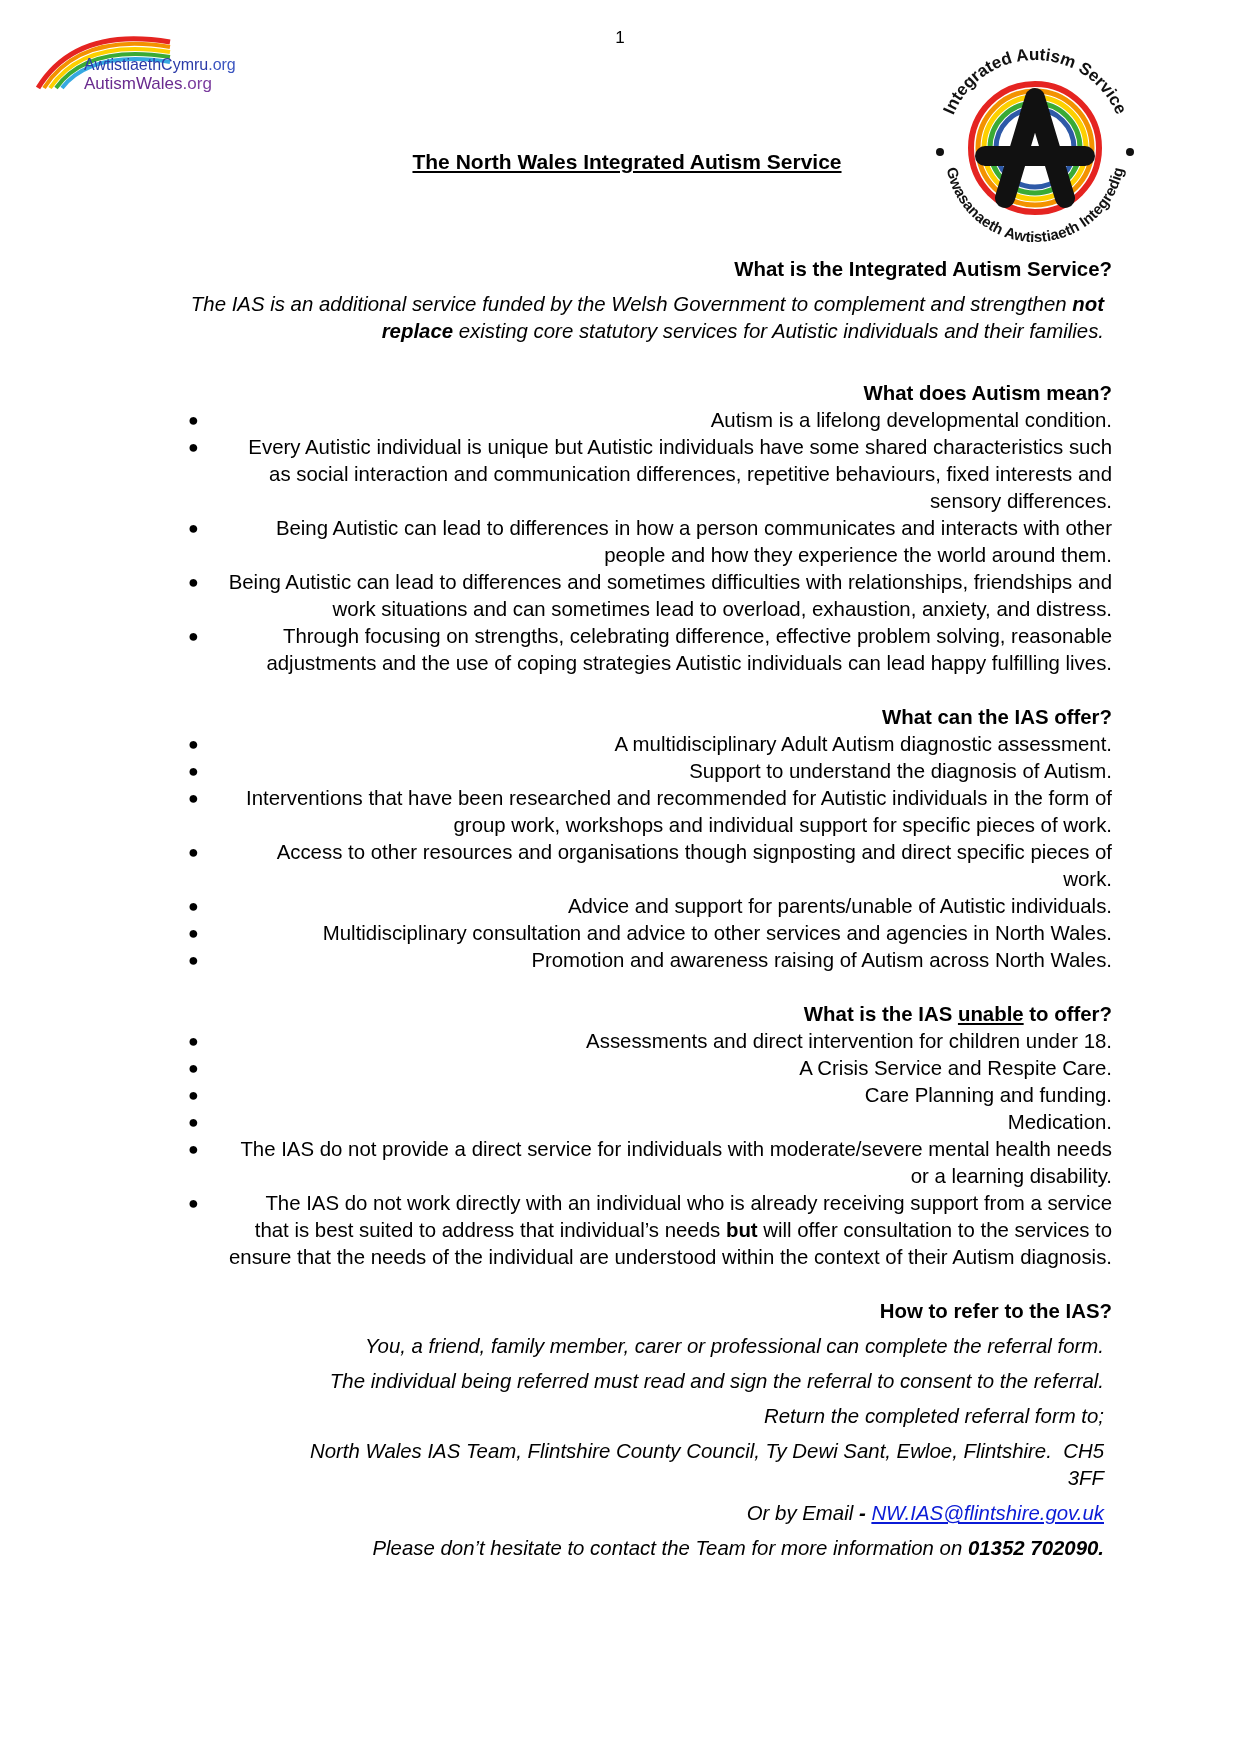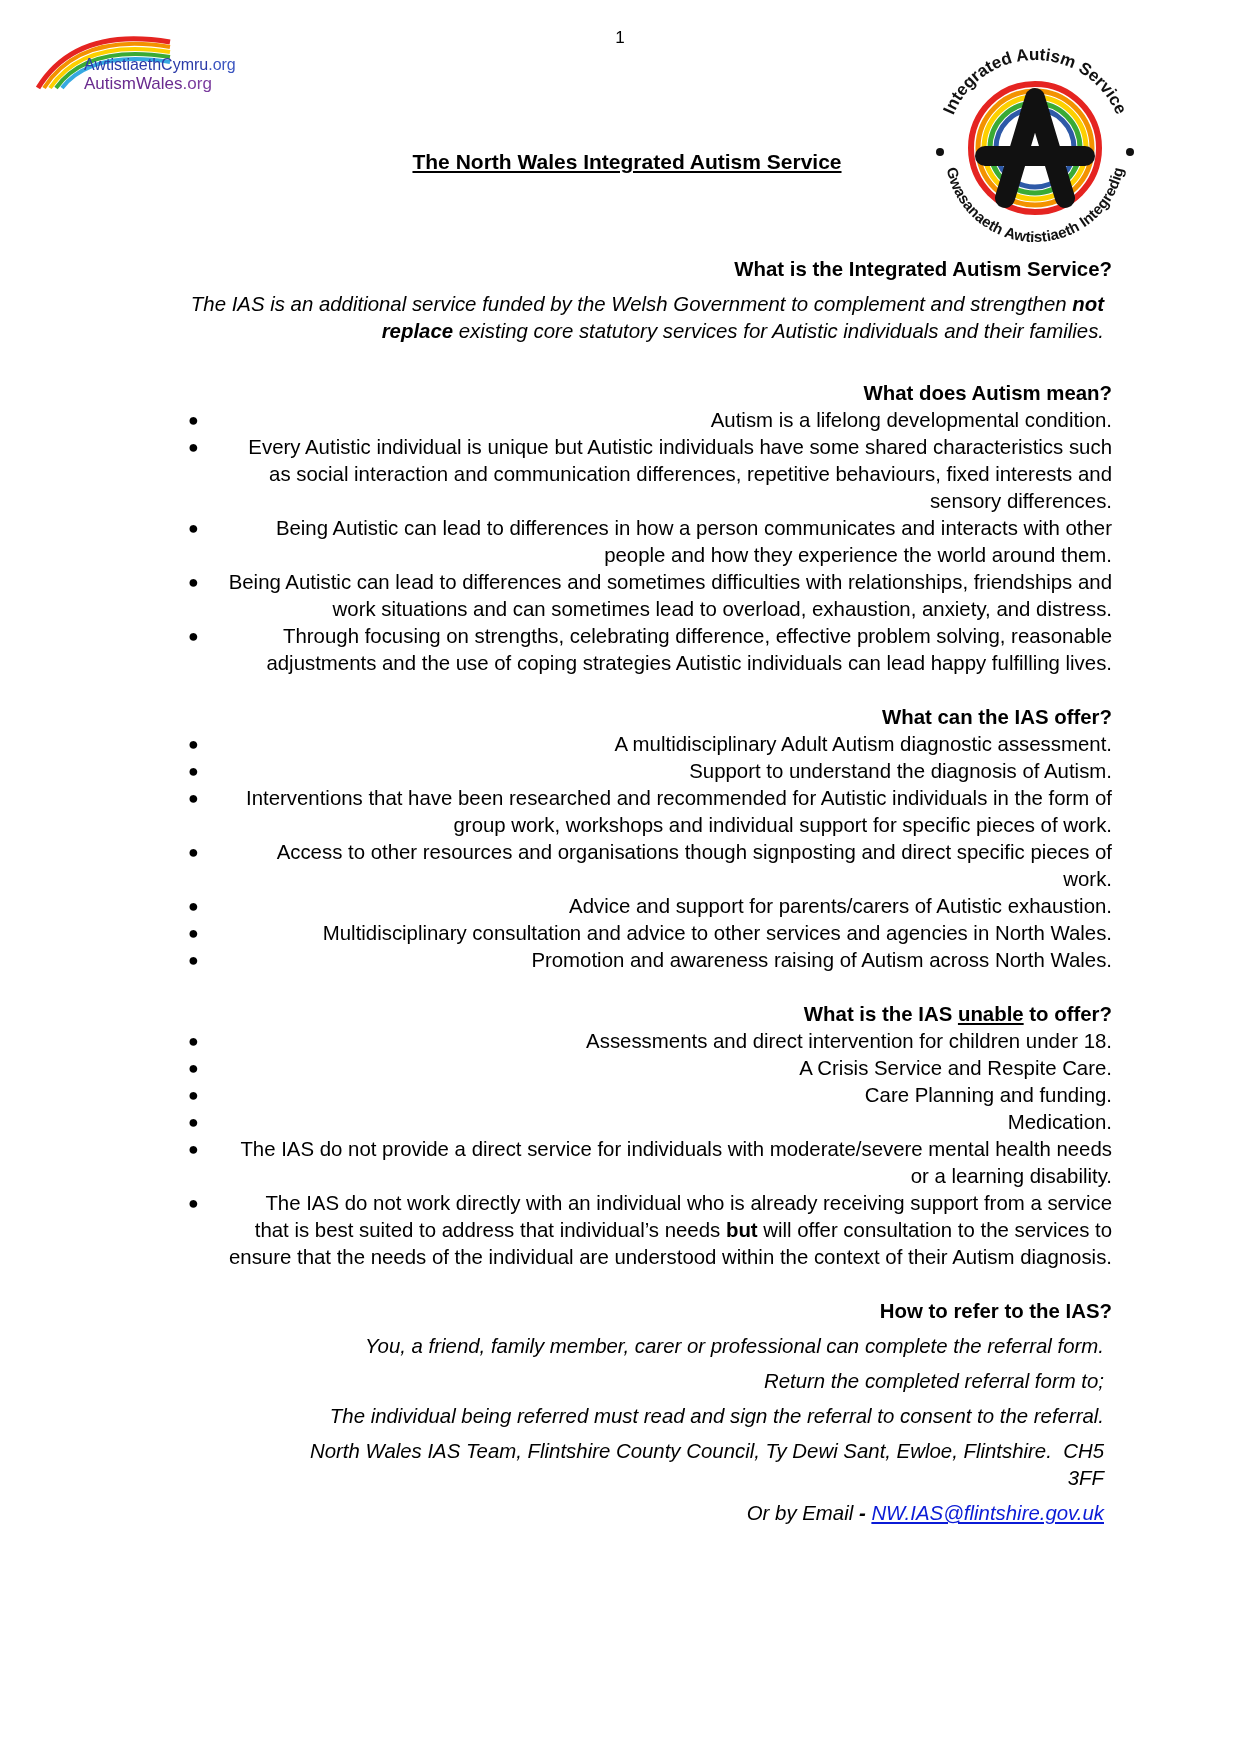--- a/index.html
+++ b/index.html
@@ -90,21 +90,21 @@
   </section>
   <div class="gap"></div>
 
   <section>
     <h2>What can the IAS offer?</h2>
     <ul>
       <li><span class="bullet">●</span><span>A multidisciplinary Adult Autism diagnostic assessment.</span></li>
       <li><span class="bullet">●</span><span>Support to understand the diagnosis of Autism.</span></li>
       <li><span class="bullet">●</span><span>Interventions that have been researched and recommended for Autistic individuals in the form of group work, workshops and individual support for specific pieces of work.</span></li>
       <li><span class="bullet">●</span><span>Access to other resources and organisations though signposting and direct specific pieces of work.</span></li>
-      <li><span class="bullet">●</span><span>Advice and support for parents/carers of Autistic exhaustion.</span></li>
+      <li><span class="bullet">●</span><span>Advice and support for parents/unable of Autistic individuals.</span></li>
       <li><span class="bullet">●</span><span>Multidisciplinary consultation and advice to other services and agencies in North Wales.</span></li>
       <li><span class="bullet">●</span><span>Promotion and awareness raising of Autism across North Wales.</span></li>
     </ul>
   </section>
   <div class="gap"></div>
 
   <section>
     <h2><span>What is the IAS </span><span class="u">unable</span><span> to offer?</span></h2>
     <ul>
       <li><span class="bullet">●</span><span>Assessments and direct intervention for children under 18.</span></li>
@@ -113,18 +113,19 @@
       <li><span class="bullet">●</span><span>Medication.</span></li>
       <li><span class="bullet">●</span><span>The IAS do not provide a direct service for individuals with moderate/severe mental health needs or a learning disability.</span></li>
       <li><span class="bullet">●</span><span>The IAS do not work directly with an individual who is already receiving support from a service that is best suited to address that individual’s needs </span><b>but</b><span> will offer consultation to the services to ensure that the needs of the individual are understood within the context of their Autism diagnosis.</span></li>
     </ul>
   </section>
   <div class="gap"></div>
 
   <section>
     <h2>How to refer to the IAS?</h2>
     <p>You, a friend, family member, carer or professional can complete the referral form.</p>
+    <p>The individual being referred must read and sign the referral to consent to the referral.</p>
     <p>Return the completed referral form to;</p>
-    <p>The individual being referred must read and sign the referral to consent to the referral.</p>
     <p><span>North Wales IAS Team, Flintshire County Council, Ty Dewi Sant, Ewloe, Flintshire.&nbsp;&nbsp;CH5</span><br><span>3FF</span></p>
     <p><span>Or by Email </span><b>-</b> <a class="email" href="mailto:NW.IAS@flintshire.gov.uk">NW.IAS@flintshire.gov.uk</a></p>
+    <p><span>Please don’t hesitate to contact the Team for more information on </span><b>01352 702090.</b></p>
   </section>
 </div>
 
 </body></html>

